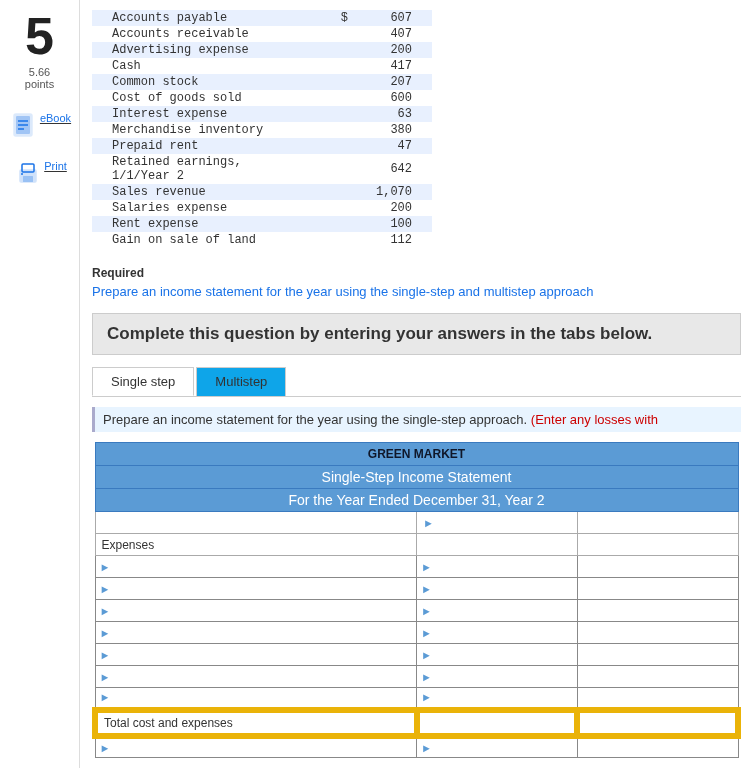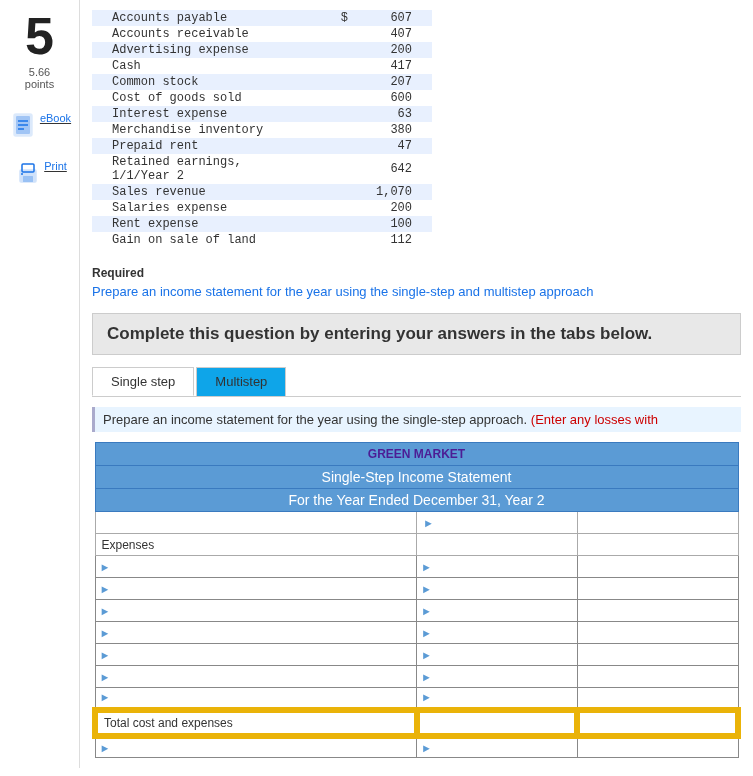--- a/index.html
+++ b/index.html
@@ -142,21 +142,21 @@
 
     
     .income-table {
       width: 100%;
       border-collapse: collapse;
       font-size: 12px;
     }
 
     .income-table .header-row td {
       background: #5b9bd5;
-      color: #4c1d95;
+      color: #0f172a;
       font-weight: bold;
       text-align: center;
       padding: 4px 6px;
       border: 1px solid #3a7abf;
     }
 
     .income-table .subheader-row td {
       background: #5b9bd5;
       color: #fff;
       text-align: center;

